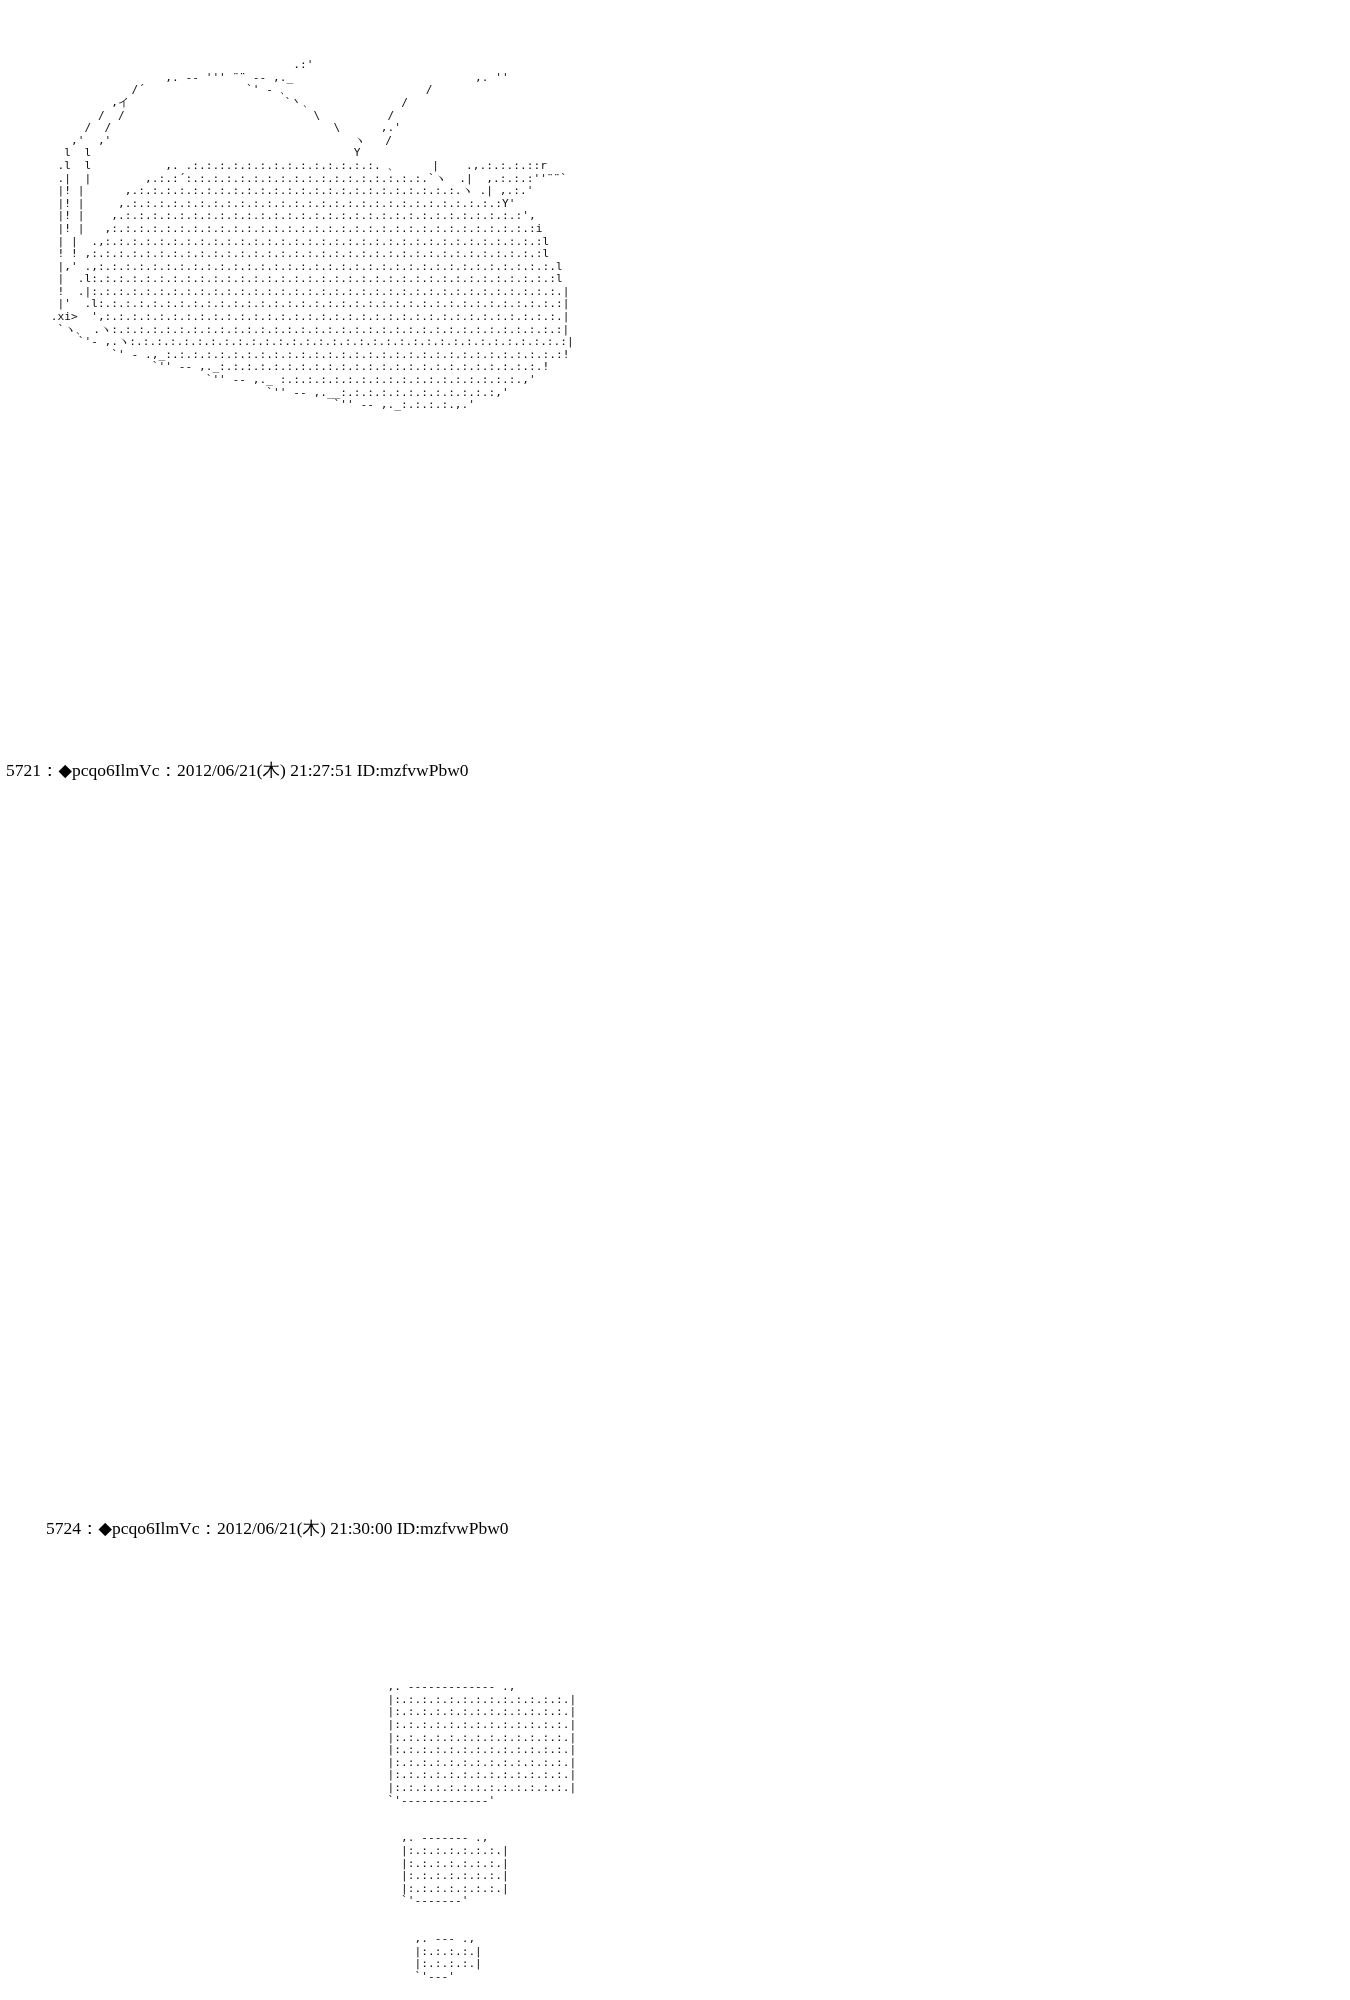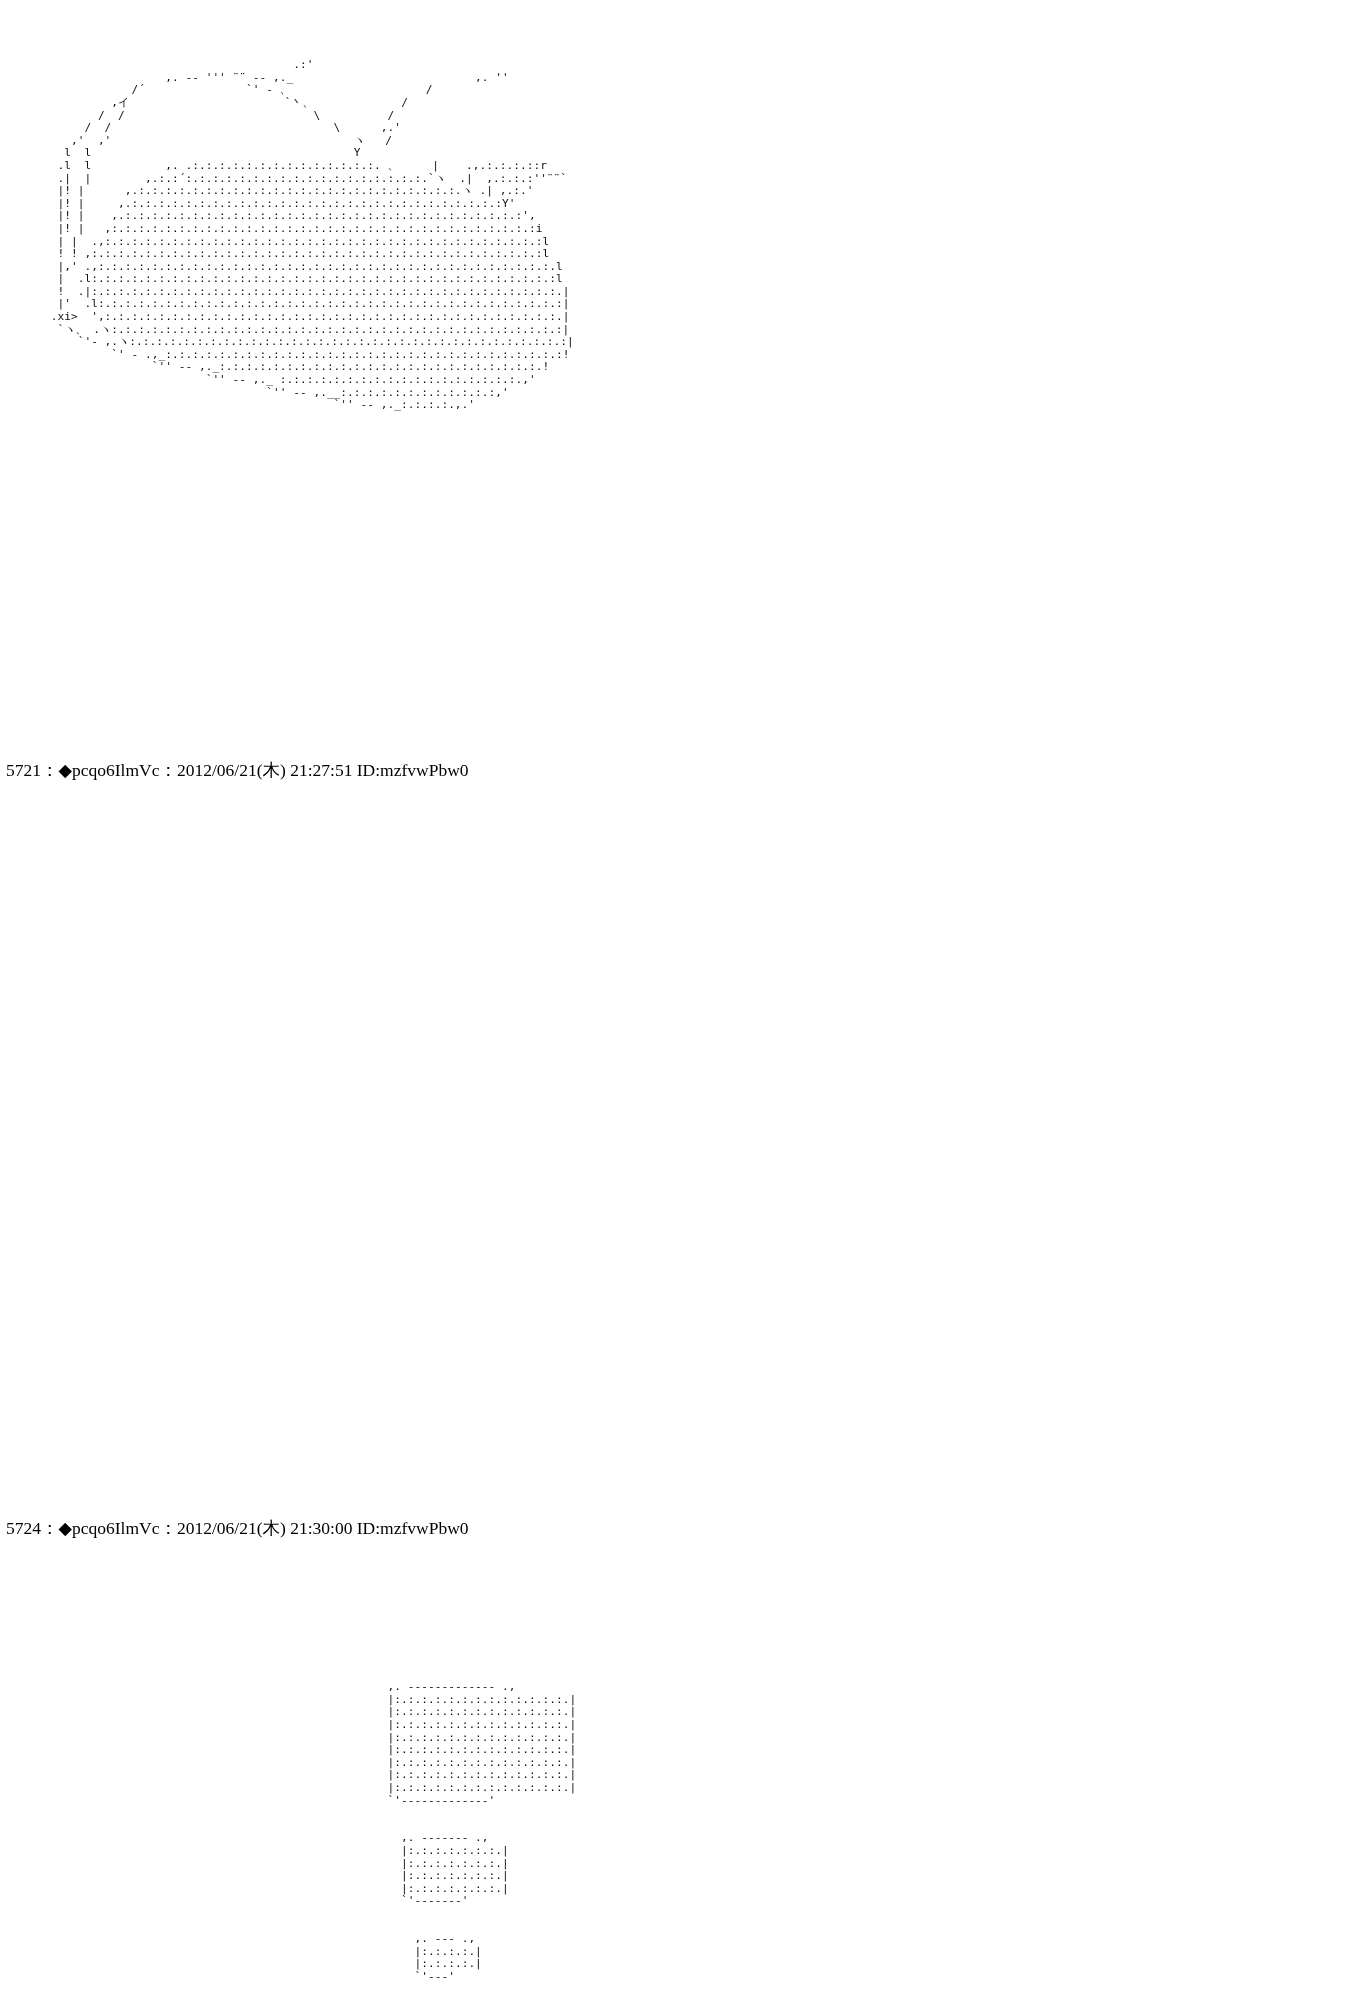--- a/index.html
+++ b/index.html
@@ -52,21 +52,21 @@
   .post-header {
     position: absolute;
     left: 6px;
     font-family: "Liberation Serif", "DejaVu Serif", serif;
     font-size: 17.5px;
     line-height: 20px;
     color: #000000;
     white-space: pre;
   }
   #post-header-5721 { top: 760px; }
-  #post-header-5724 { top: 1518px; }
+  #post-header-5724 { top: 1518px; margin-left: 40px; }
 
   
   .post-body {
     position: absolute;
     left: 0;
     width: 1350px;
   }
   #post-body-5721 { top: 0px;   height: 755px; }
   #post-body-5724 { top: 790px; height: 720px; }
 </style>

